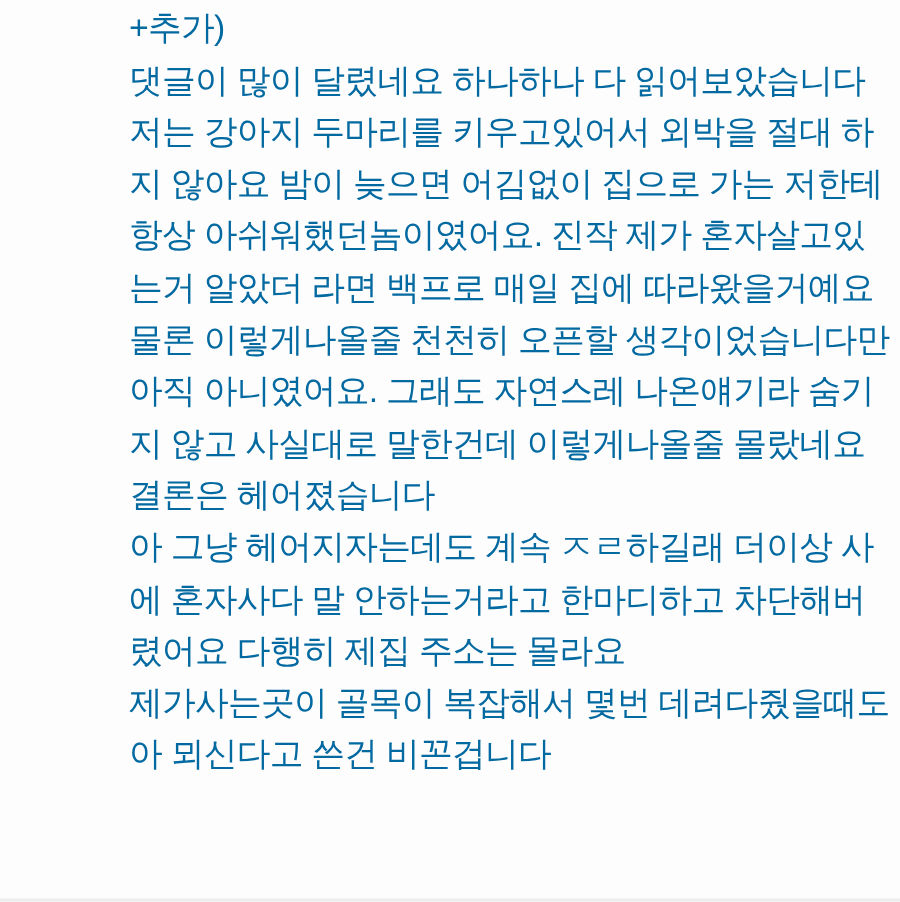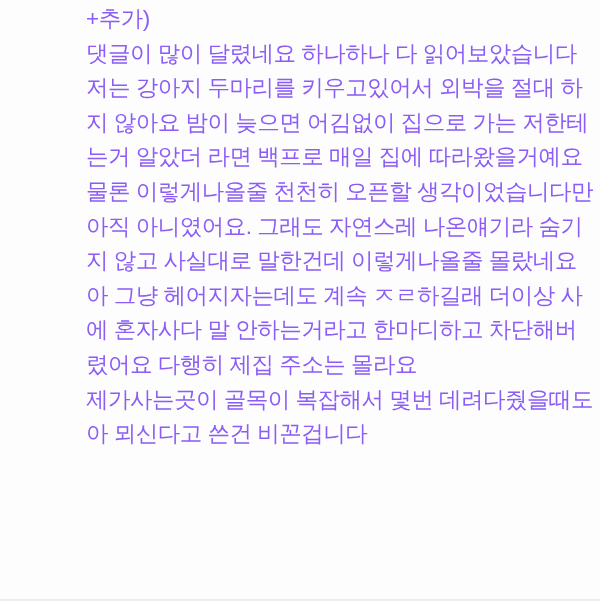--- a/index.html
+++ b/index.html
@@ -15,21 +15,21 @@
   }
   .post-text {
     position: absolute;
     top: 2px;
     left: 86px;
     right: 0;
     font-family: "Liberation Sans", "DejaVu Sans", sans-serif;
     font-size: 22.5px;
     line-height: 34.6px;
     font-weight: 400;
-    color: #8b5cf6;
+    color: #0369a1;
     letter-spacing: -0.5px;
     white-space: nowrap;
   }
   .text-line {
     height: 34.6px;
   }
   .bottom-edge {
     position: absolute;
     left: 0;
     bottom: 0;
@@ -39,24 +39,26 @@
   }
 </style>
 </head>
 <body>
 
 <div class="post-text">
   <div class="text-line">+추가)</div>
   <div class="text-line">댓글이 많이 달렸네요 하나하나 다 읽어보았습니다</div>
   <div class="text-line">저는 강아지 두마리를 키우고있어서 외박을 절대 하</div>
   <div class="text-line">지 않아요 밤이 늦으면 어김없이 집으로 가는 저한테</div>
+  <div class="text-line">항상 아쉬워했던놈이였어요. 진작 제가 혼자살고있</div>
   <div class="text-line">는거 알았더 라면 백프로 매일 집에 따라왔을거예요</div>
   <div class="text-line">물론 이렇게나올줄 천천히 오픈할 생각이었습니다만</div>
   <div class="text-line">아직 아니였어요. 그래도 자연스레 나온얘기라 숨기</div>
   <div class="text-line">지 않고 사실대로 말한건데 이렇게나올줄 몰랐네요</div>
+  <div class="text-line">결론은 헤어졌습니다</div>
   <div class="text-line">아 그냥 헤어지자는데도 계속 ㅈㄹ하길래 더이상 사</div>
   <div class="text-line">에 혼자사다 말 안하는거라고 한마디하고 차단해버</div>
   <div class="text-line">렸어요 다행히 제집 주소는 몰라요</div>
   <div class="text-line">제가사는곳이 골목이 복잡해서 몇번 데려다줬을때도</div>
   <div class="text-line">아 뫼신다고 쓴건 비꼰겁니다</div>
 </div>
 
 <div class="bottom-edge"></div>
 
 </body></html>

